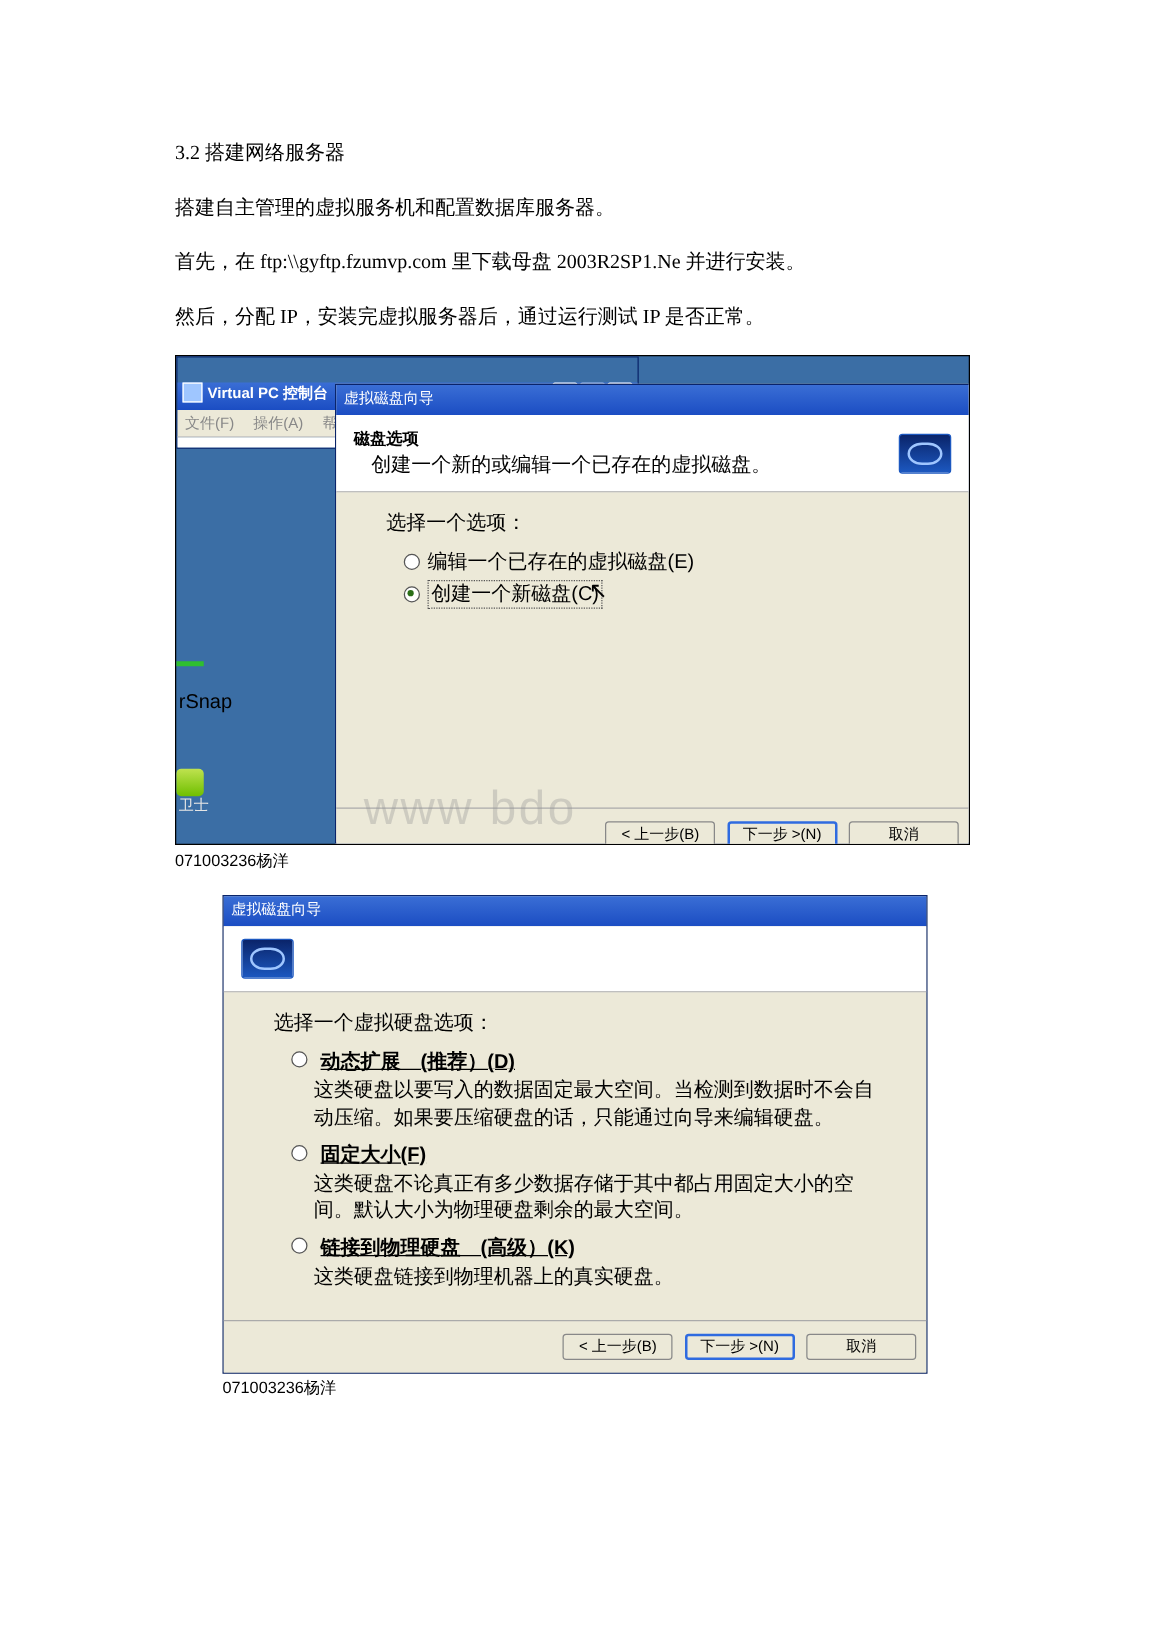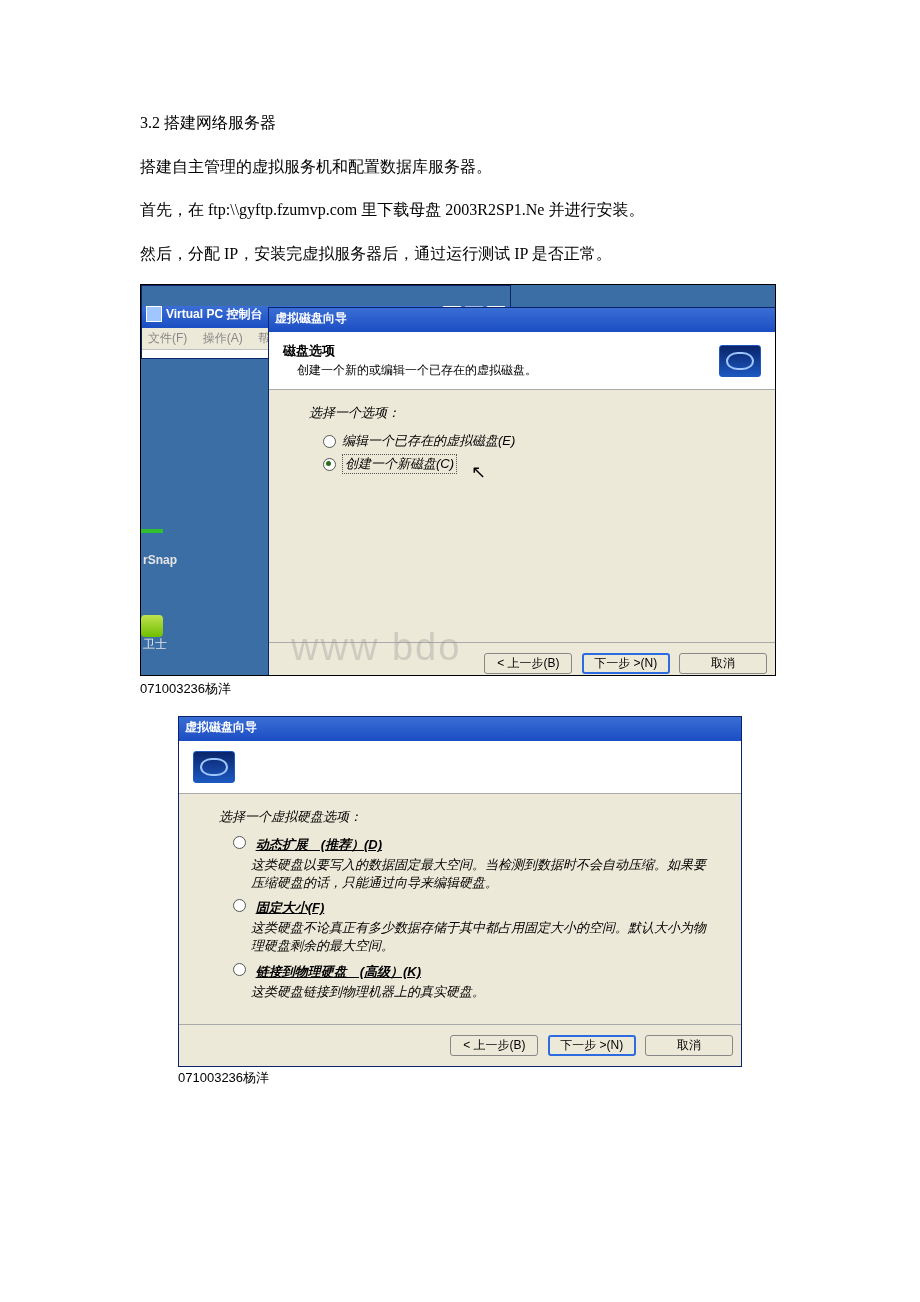--- a/index.html
+++ b/index.html
@@ -33,23 +33,22 @@
     border: 1px solid #000;
     font-family: "Tahoma","SimSun",sans-serif;
     font-size: 12px;
     overflow: hidden;
   }
   
   .desk-icon {
     position: absolute;
     left: 2px;
     top: 268px;
-    color: #e5e5e5;
-    font-size: 12px;
-    font-weight: bold;
+    color: #000000;
+    font-size: 16px;
   }
   .desk-icon2 {
     position: absolute;
     left: 0;
     bottom: 38px;
     width: 22px; height: 22px;
     background: linear-gradient(#bfe24f,#6fbf00);
     border-radius: 4px;
   }
   .desk-icon2-label {
@@ -124,55 +123,54 @@
     top: 22px;
     width: 506px;
     height: 366px;
     border: 1px solid #0a246a;
     background: #ece9d8;
   }
   .wiz-title {
     height: 20px;
     background: linear-gradient(#3a6ed5,#1b4dc3);
     color: #fff;
-    font-weight: bold;
+    font-weight: normal;
     padding: 2px 6px;
     font-size: 12px;
   }
   .wiz-header {
     background: #fff;
     border-bottom: 1px solid #aaa;
     padding: 10px 14px;
     display: flex;
     align-items: center;
     justify-content: space-between;
     gap: 12px;
   }
   .wiz-header-text b { font-weight: bold; font-size: 13px;}
-  .wiz-header-text div { margin-left: 14px; font-size: 12px; margin-top:2px;}
+  .wiz-header-text div { margin-left: 14px; font-size: 16px; margin-top:2px;}
   .wiz-icon {
     width: 40px; height: 30px;
     background: linear-gradient(#0a246a,#1c58c0);
     border: 1px solid #1c58c0;
     border-radius: 3px;
     position: relative;
   }
   .wiz-icon::after{
     content:"";
     position:absolute;
     left:6px; top:6px; right:6px; bottom:6px;
     border:2px solid #9fc6ff;
     border-radius:50%/60%;
   }
   .wiz-body {
     padding: 14px 30px 8px 40px;
     background: #ece9d8;
     height: 230px;
-    font-size: 13px;
-    font-style: italic;
+    font-size: 16px;
   }
   .wiz-body .prompt { margin-bottom: 10px; }
   .radio-row {
     margin: 4px 0 4px 14px;
     display: flex;
     align-items: center;
   }
   .radio {
     width: 11px; height: 11px;
     border: 1px solid #555;

